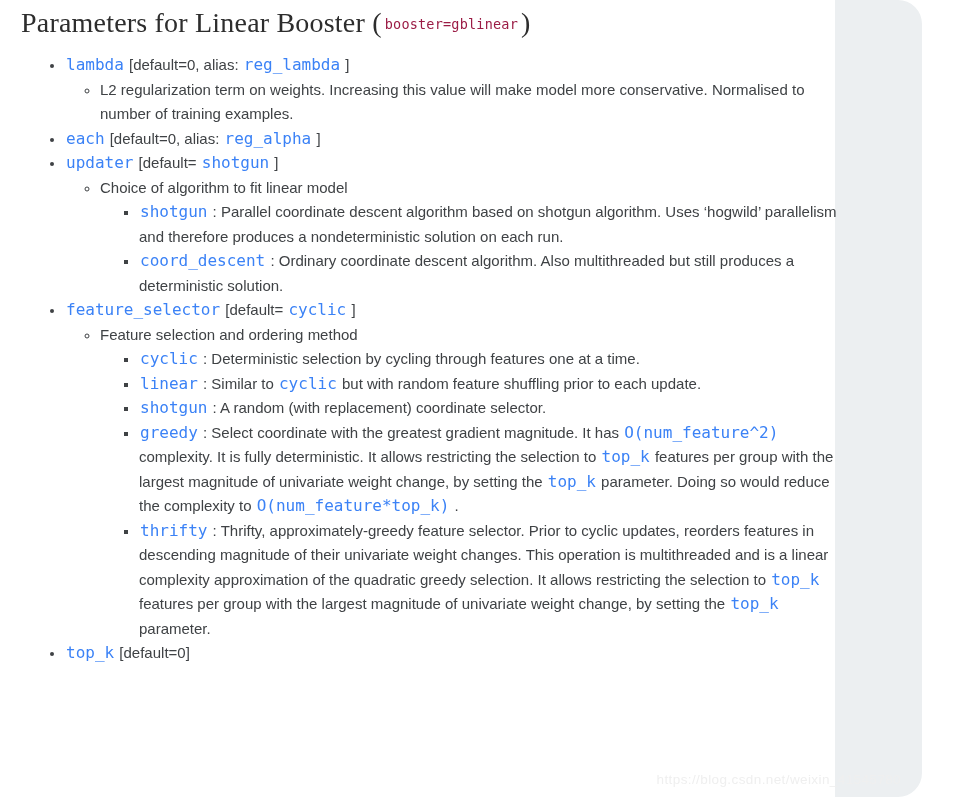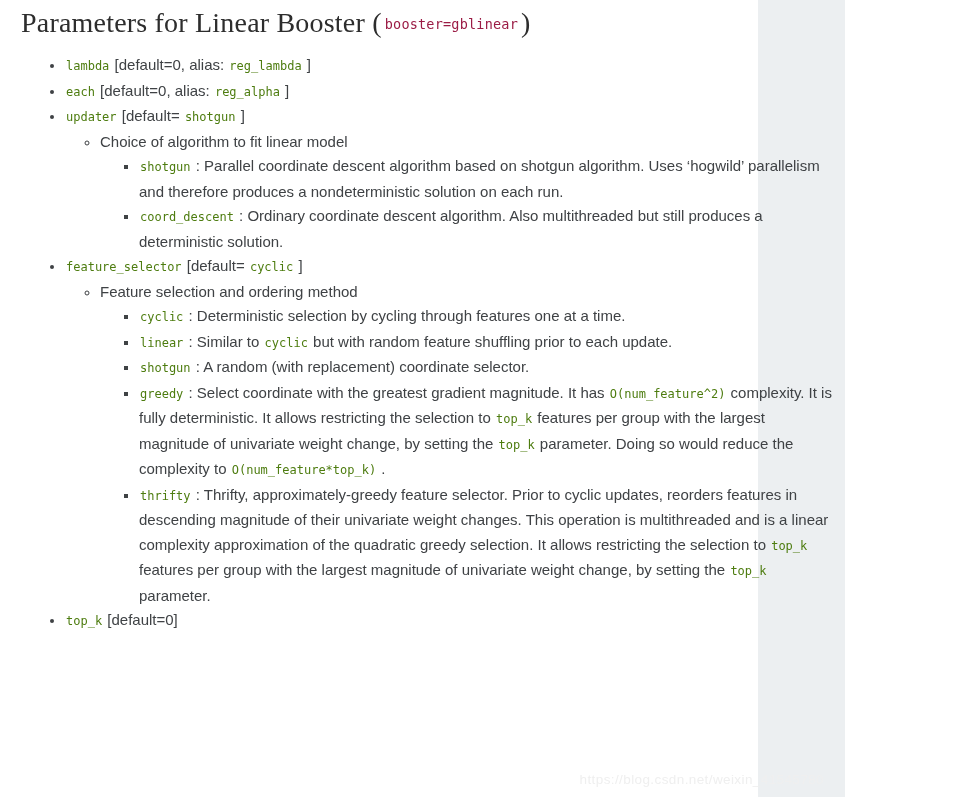--- a/index.html
+++ b/index.html
@@ -1,27 +1,28 @@
 <!DOCTYPE html>
 <html><head>
 <meta charset="utf-8">
 <style>
   * { box-sizing: border-box; }
   html, body { margin: 0; padding: 0; }
   body { background: #ffffff; }
 
   .page {
     position: relative;
-    width: 845px;
+    width: 922px;
     height: 797px;
     overflow: hidden;
     background: #ffffff;
     font-family: "Liberation Sans", sans-serif;
     color: #3f4245;
     font-size: 15px;
+    border-radius: 24px;
   }
 
   .right-gutter {
     position: absolute;
     top: 0;
     right: 0;
     width: 87px;
     height: 100%;
     background: #eceff1;
   }
@@ -60,22 +61,22 @@
   }
   ul.lvl1 { list-style-type: disc;   padding-left: 65px; }
   ul.lvl2 { list-style-type: circle; padding-left: 35px; }
   ul.lvl3 { list-style-type: square; padding-left: 39px; }
   ul.lvl1 > li::marker,
   ul.lvl2 > li::marker,
   ul.lvl3 > li::marker { color: #3f4245; font-size: 14px; }
 
   code.inline-code {
     font-family: "DejaVu Sans Mono", monospace;
-    font-size: 12px;
-    color: #4d7c0f;
+    font-size: 16px;
+    color: #3b82f6;
     padding: 0 1px;
     white-space: nowrap;
   }
 
   .watermark {
     position: absolute;
     right: 21px;
     bottom: 10px;
     font-family: "Liberation Sans", sans-serif;
     font-size: 13.5px;
@@ -90,21 +91,23 @@
 <div class="page">
 
   <div class="right-gutter"></div>
 
   <div class="content">
 
     <h1 class="page-title"><span>Parameters for Linear Booster (</span><code class="title-code">booster=gblinear</code><span>)</span></h1>
 
     <div class="params-root">
         <ul class="lvl1">
-          <li><code class="inline-code">lambda</code> [default=0, alias: <code class="inline-code">reg_lambda</code> ]</li>
+          <li><code class="inline-code">lambda</code> [default=0, alias: <code class="inline-code">reg_lambda</code> ]<ul class="lvl2">
+              <li>L2 regularization term on weights. Increasing this value will make model more conservative. Normalised to number of training examples.</li>
+            </ul></li>
           <li><code class="inline-code">each</code> [default=0, alias: <code class="inline-code">reg_alpha</code> ]</li>
           <li><code class="inline-code">updater</code> [default= <code class="inline-code">shotgun</code> ]<ul class="lvl2">
               <li>Choice of algorithm to fit linear model<ul class="lvl3">
                   <li><code class="inline-code">shotgun</code> : Parallel coordinate descent algorithm based on shotgun algorithm. Uses ‘hogwild’ parallelism and therefore produces a nondeterministic solution on each run.</li>
                   <li><code class="inline-code">coord_descent</code> : Ordinary coordinate descent algorithm. Also multithreaded but still produces a deterministic solution.</li>
                 </ul></li>
             </ul></li>
           <li><code class="inline-code">feature_selector</code> [default= <code class="inline-code">cyclic</code> ]<ul class="lvl2">
               <li>Feature selection and ordering method<ul class="lvl3">
                   <li><code class="inline-code">cyclic</code> : Deterministic selection by cycling through features one at a time.</li>

